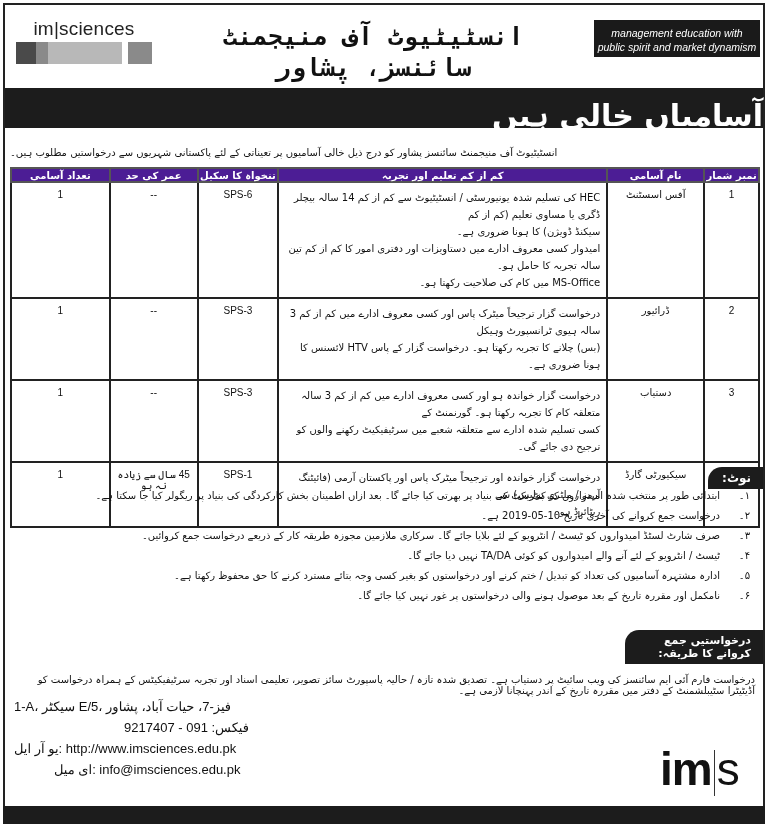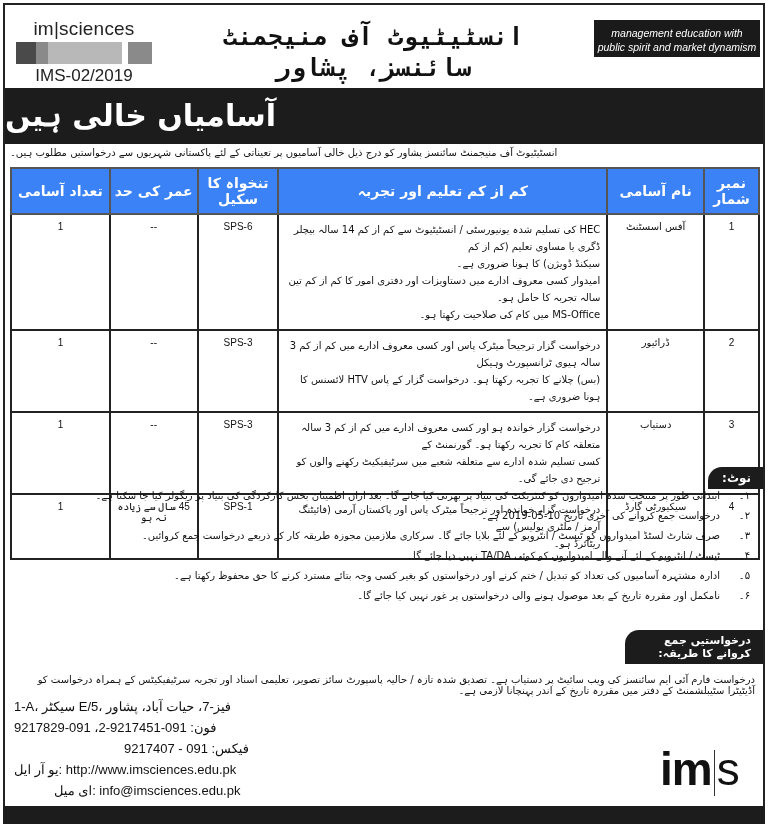--- a/index.html
+++ b/index.html
@@ -14,28 +14,28 @@
   .logo-bars { display: flex; height: 22px; margin-top: 2px; }
   .logo-bars span { display: block; height: 100%; }
   .logo-code { font-family: "Liberation Sans", sans-serif; font-size: 17px; text-align: center; margin-top: 2px; color: #222; }
 
   .urdu-title { position: absolute; left: 178px; top: 22px; width: 390px; text-align: center; direction: rtl;
     font-family: Liberation Mono, monospace; font-size: 25px; font-weight: bold; color: #111; }
 
   .tagline { position: absolute; left: 594px; top: 20px; width: 166px; height: 37px; background: #1a1a1a; color: #fff;
     font-family: Liberation Sans, sans-serif; font-style: italic; font-size: 10.5px; line-height: 14px; text-align: center; padding-top: 6px; }
 
-  .banner { position: absolute; left: 5px; top: 88px; width: 758px; height: 56px; background: #1c1c1c; color: #fff;
-    text-align: left; direction: rtl; font-size: 30px; font-weight: bold; line-height: 56px; }
+  .banner { position: absolute; left: 5px; top: 88px; width: 758px; height: 40px; background: #1c1c1c; color: #fff;
+    text-align: right; direction: rtl; font-size: 30px; font-weight: bold; line-height: 56px; }
 
   .intro { position: absolute; left: 10px; top: 147px; width: 750px; direction: rtl; text-align: left; font-size: 10px; color: #111; }
 
   
   table.jobs { position: absolute; left: 10px; top: 167px; width: 750px; border-collapse: collapse; direction: rtl; }
-  table.jobs th { background: #3b82f6; color: #fff; font-size: 14px; font-weight: bold; height: 46px; border: 2px solid #555; }
+  table.jobs th { background: #4c1d95; color: #fff; font-size: 10px; font-weight: bold; height: 14px; border: 2px solid #555; }
   table.jobs td { border: 2px solid #222; font-size: 10px; vertical-align: top; padding: 6px 6px; }
   td.c-num, td.c-scale, td.c-age, td.c-count { text-align: center; font-family: "Liberation Sans", sans-serif; font-size: 11px; padding-top: 10px; }
   td.c-name { text-align: center; padding-top: 8px; }
   td.c-req { text-align: right; line-height: 17px; }
   .req-line { display: block; }
 
   
   .pill { position: absolute; background: #1c1c1c; color: #fff; direction: rtl; font-size: 12px; font-weight: bold;
     border-radius: 14px 0 0 0; padding: 4px 12px; }
   .notes { position: absolute; left: 10px; width: 740px; direction: rtl; font-size: 10px; }
@@ -61,21 +61,20 @@
 
 <div class="logo-box">
   <div class="logo-text">im|sciences</div>
   <div class="logo-bars">
     <span style="width:20px;background:#4a4a4a"></span>
     <span style="width:12px;background:#8a8a8a"></span>
     <span style="width:74px;background:#b8b8b8"></span>
     <span style="width:6px;background:#ffffff"></span>
     <span style="width:24px;background:#8a8a8a"></span>
   </div>
-  <div class="logo-code">IMS-02/2019</div>
 </div>
 
 <div class="urdu-title">انسٹیٹیوٹ آف منیجمنٹ سائنسز، پشاور</div>
 
 <div class="tagline">
   <div>management education with</div>
   <div>public spirit and market dynamism</div>
 </div>
 
 <div class="banner">آسامیاں خالی ہیں</div>
@@ -177,21 +176,20 @@
     <span class="note-num">۶۔</span>
     <span class="note-text">نامکمل اور مقررہ تاریخ کے بعد موصول ہونے والی درخواستوں پر غور نہیں کیا جائے گا۔</span>
   </div>
 </div>
 
 <div class="pill" style="left:625px;top:630px;width:138px;font-size:11px;">درخواستیں جمع کروانے کا طریقہ:</div>
 <div class="method-text">درخواست فارم آئی ایم سائنسز کی ویب سائیٹ پر دستیاب ہے۔ تصدیق شدہ تازہ / حالیہ پاسپورٹ سائز تصویر، تعلیمی اسناد اور تجربہ سرٹیفیکیٹس کے ہمراہ درخواست کو آڈیٹیٹرا سٹیبلشمنٹ کے دفتر میں مقررہ تاریخ کے اندر پہنچانا لازمی ہے۔</div>
 
 <div class="contact">
   <span class="contact-line" style="direction:rtl;text-align:left;unicode-bidi:plaintext">1-A، سیکٹر E/5، فیز-7، حیات آباد، پشاور</span>
-  <span class="contact-line">فون: 091-9217451-2، 091-9217829</span>
   <span class="contact-line" style="padding-left:110px">فیکس: 091 - 9217407</span>
   <span class="contact-line">یو آر ایل: http://www.imsciences.edu.pk</span>
   <span class="contact-line" style="padding-left:40px">ای میل: info@imsciences.edu.pk</span>
 </div>
 
 <div class="ims-logo">
   <span>im</span><span class="sep"></span><span class="s">s</span>
 </div>
 
 <div class="bottom-bar"></div>

